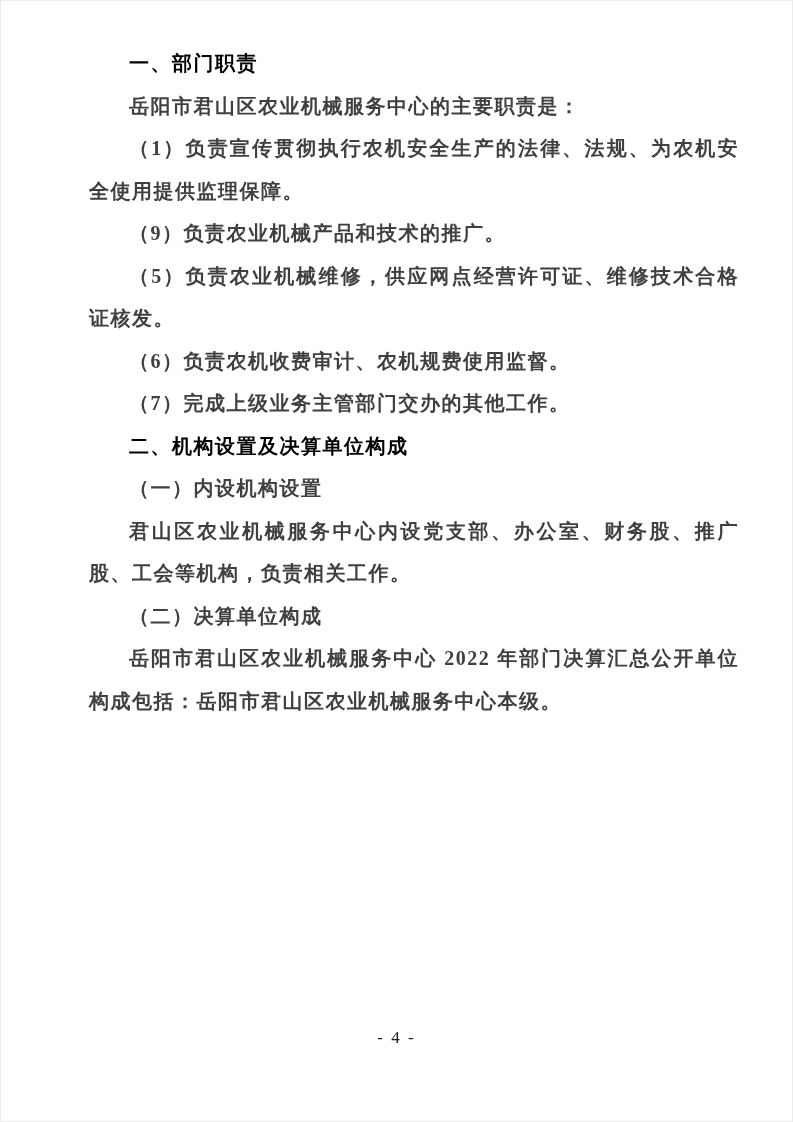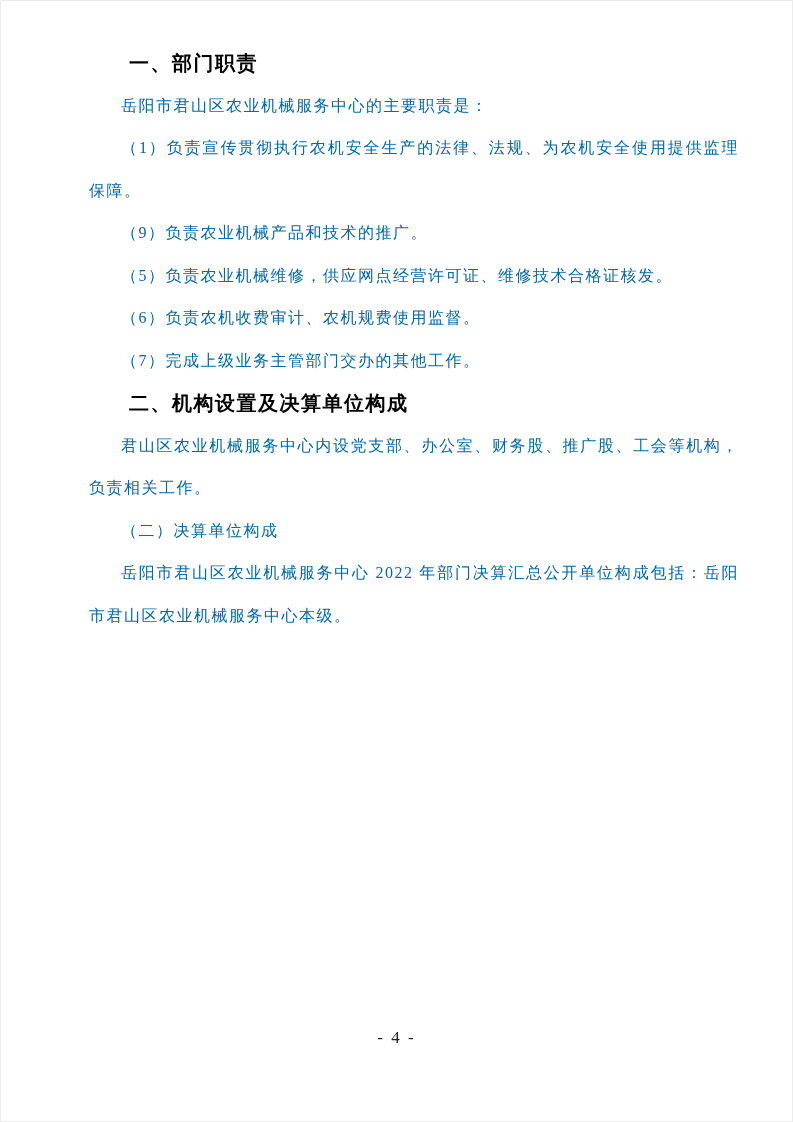--- a/index.html
+++ b/index.html
@@ -19,28 +19,28 @@
   }
   .content {
     position: absolute;
     top: 42px;
     left: 72px;
     width: 650px;
     margin-left: 17px;
   }
   .para {
     margin: 0;
-    font-size: 16px;
+    font-size: 20px;
     line-height: 42.5px;
     letter-spacing: 1.5px;
     text-indent: 2em;
     text-align: justify;
     text-justify: inter-ideograph;
-    color: #0369a1;
-    font-weight: 400;
+    color: #404040;
+    font-weight: 700;
   }
   .heading {
     margin: 0;
     font-size: 20px;
     line-height: 42.5px;
     letter-spacing: 1.5px;
     text-indent: 2em;
     color: #000000;
     font-weight: 700;
     font-family: "Liberation Sans", "DejaVu Sans", sans-serif;
@@ -74,20 +74,21 @@
 
 
     <p class="para">（5）负责农业机械维修，供应网点经营许可证、维修技术合格证核发。</p>
 
     <p class="para">（6）负责农机收费审计、农机规费使用监督。</p>
 
     <p class="para">（7）完成上级业务主管部门交办的其他工作。</p>
 
     <p class="heading">二、机构设置及决算单位构成</p>
 
+    <p class="para">（一）内设机构设置</p>
 
     <p class="para">君山区农业机械服务中心内设党支部、办公室、财务股、推广股、工会等机构，负责相关工作。</p>
 
     <p class="para">（二）决算单位构成</p>
 
     <p class="para">岳阳市君山区农业机械服务中心 2022 年部门决算汇总公开单位构成包括：岳阳市君山区农业机械服务中心本级。</p>
 
   </div>
 
   <div class="footer">- 4 -</div>

